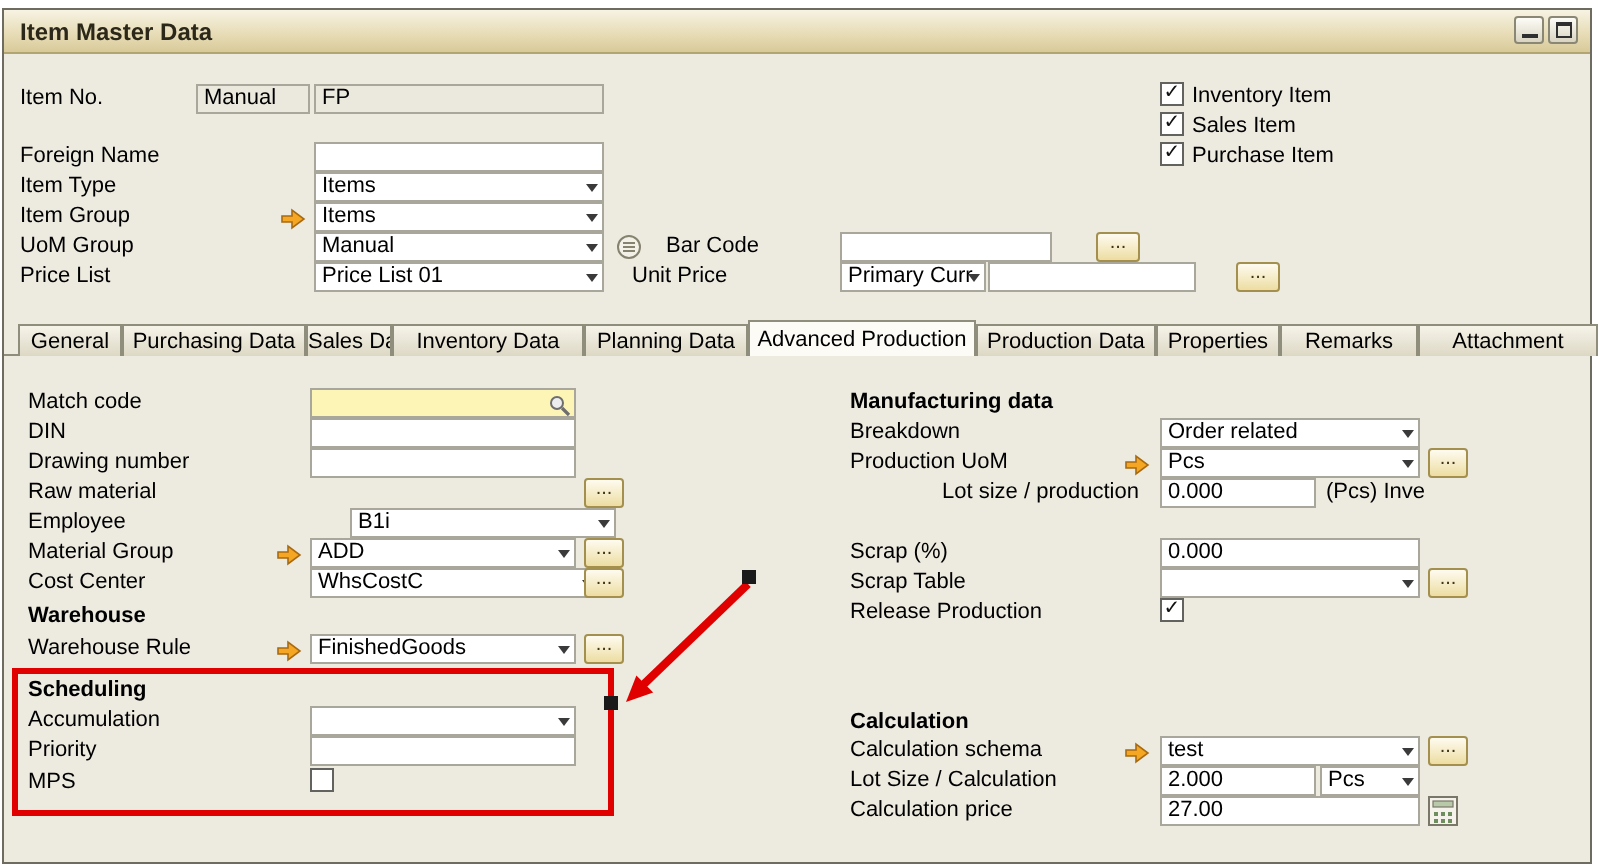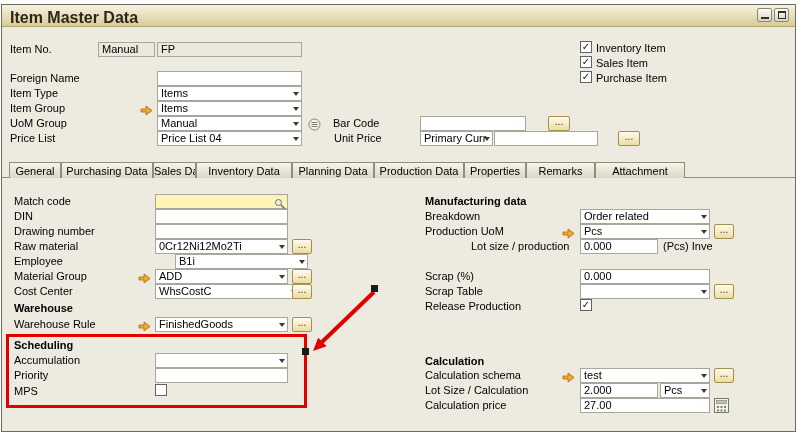--- a/index.html
+++ b/index.html
@@ -2,21 +2,21 @@
 <html><head>
 <meta charset="utf-8">
 <style>
   * { margin:0; padding:0; box-sizing:border-box; }
   body { background:#fff; font-family:"Liberation Sans", sans-serif; }
   #canvas { position:relative; width:801px; height:432px; background:#fff; overflow:hidden; }
   #frame { position:absolute; left:1px; top:4px; width:795px; height:428px; background:#EDEAE0; border:1px solid #6E6C61; }
   .titlebar { position:absolute; left:2px; top:5px; width:793px; height:22px;
     background:linear-gradient(180deg,#F7F3E3 0%,#E8DDB8 55%,#D8CA99 100%);
     border-bottom:1px solid #B3A571; z-index:1; }
-  .title { position:absolute; left:8px; top:4px; font-size:16px; font-weight:bold; color:#2B2719; white-space:nowrap; }
+  .title { position:absolute; left:8px; top:4px; font-size:12px; font-weight:bold; color:#2B2719; white-space:nowrap; }
   .winbtn { position:absolute; top:8px; width:15px; height:14px; background:linear-gradient(#FDFCF7,#D9D4C0);
     border:1px solid #8A8875; border-radius:2px; z-index:2; }
   .minbar { position:absolute; left:3px; bottom:2px; width:8px; height:2px; background:#2F2F2F; }
   .maxrect { position:absolute; left:3px; top:2px; width:8px; height:8px; border:1px solid #2F2F2F; border-top-width:2px; }
   .lbl { position:absolute; font-size:11px; line-height:13px; color:#000; white-space:nowrap; z-index:1; }
   .hdr { font-weight:bold; }
   .fld { position:absolute; height:15px; background:#fff; border:1px solid #A9A69B; font-size:11px; line-height:13px;
     padding:0 3px; white-space:nowrap; overflow:hidden; z-index:1; }
   .gray { background:#EBE8DD; }
   .yellow { background:#FDF5B6; }
@@ -84,33 +84,34 @@
         <line x1="3.5" y1="4.5" x2="9.5" y2="4.5" stroke="#85826F"></line>
         <line x1="3.5" y1="6.5" x2="9.5" y2="6.5" stroke="#85826F"></line>
         <line x1="3.5" y1="8.5" x2="9.5" y2="8.5" stroke="#85826F"></line>
       </svg></span>
 
   <span class="lbl" style="left:333px;top:117px;">Bar Code</span>
   <div class="fld" style="left:420px;top:116px;width:106px;"></div>
   <span class="btn3" style="left:548px;top:116px;width:22px;">...</span>
 
   <span class="lbl" style="left:10px;top:132px;">Price List</span>
-  <div class="fld cmb" style="left:157px;top:131px;width:145px;"><span>Price List 04</span><span class="arr"></span></div>
-
-  <span class="lbl" style="left:334px;top:132px;">Unit Price</span>
+  <div class="fld cmb" style="left:157px;top:131px;width:145px;"><span>Price List 01</span><span class="arr"></span></div>
+
+  <span class="lbl" style="left:316px;top:132px;">Unit Price</span>
   <div class="fld cmb" style="left:420px;top:131px;width:73px;"><span>Primary Curr</span><span class="arr"></span></div>
   <div class="fld" style="left:494px;top:131px;width:104px;"></div>
   <span class="btn3" style="left:618px;top:131px;width:22px;">...</span>
 
   <div class="tabs">
     <div class="tab" style="width:52px;">General</div>
     <div class="tab" style="width:92px;">Purchasing Data</div>
     <div class="tab" style="width:43px;">Sales Data</div>
     <div class="tab" style="width:96px;">Inventory Data</div>
     <div class="tab" style="width:82px;">Planning Data</div>
+    <div class="tab active" style="width:114px;">Advanced Production</div>
     <div class="tab" style="width:90px;">Production Data</div>
     <div class="tab" style="width:62px;">Properties</div>
     <div class="tab" style="width:69px;">Remarks</div>
     <div class="tab" style="width:90px;">Attachment</div>
   </div>
   <div class="panel"></div>
 
   <span class="lbl" style="left:14px;top:195px;">Match code</span>
   <div class="fld yellow" style="left:155px;top:194px;width:133px;"></div>
   <span class="ico" style="left:274px;top:196px;"><svg width="12" height="12" viewBox="0 0 12 12">
@@ -118,21 +119,20 @@
         <line x1="7" y1="7" x2="10.5" y2="10.5" stroke="#6E6E6E" stroke-width="1.6"></line>
       </svg></span>
 
   <span class="lbl" style="left:14px;top:210px;">DIN</span>
   <div class="fld" style="left:155px;top:209px;width:133px;"></div>
 
   <span class="lbl" style="left:14px;top:225px;">Drawing number</span>
   <div class="fld" style="left:155px;top:224px;width:133px;"></div>
 
   <span class="lbl" style="left:14px;top:240px;">Raw material</span>
-  <div class="fld cmb" style="left:155px;top:239px;width:133px;"><span>0Cr12Ni12Mo2Ti</span><span class="arr"></span></div>
   <span class="btn3" style="left:292px;top:239px;">...</span>
 
   <span class="lbl" style="left:14px;top:255px;">Employee</span>
   <div class="fld cmb" style="left:155px;top:254px;width:133px;margin-left:20px;"><span>B1i</span><span class="arr"></span></div>
 
   <span class="lbl" style="left:14px;top:270px;">Material Group</span>
   <span class="la" style="left:138px;top:270px;"><svg width="13" height="11" viewBox="0 0 13 11">
         <path d="M1 4 H6 V1 L12 5.5 L6 10 V7 H1 Z" fill="#F5A623" stroke="#A86A10" stroke-width="0.8"></path>
       </svg></span>
   <div class="fld cmb" style="left:155px;top:269px;width:133px;"><span>ADD</span><span class="arr"></span></div>

